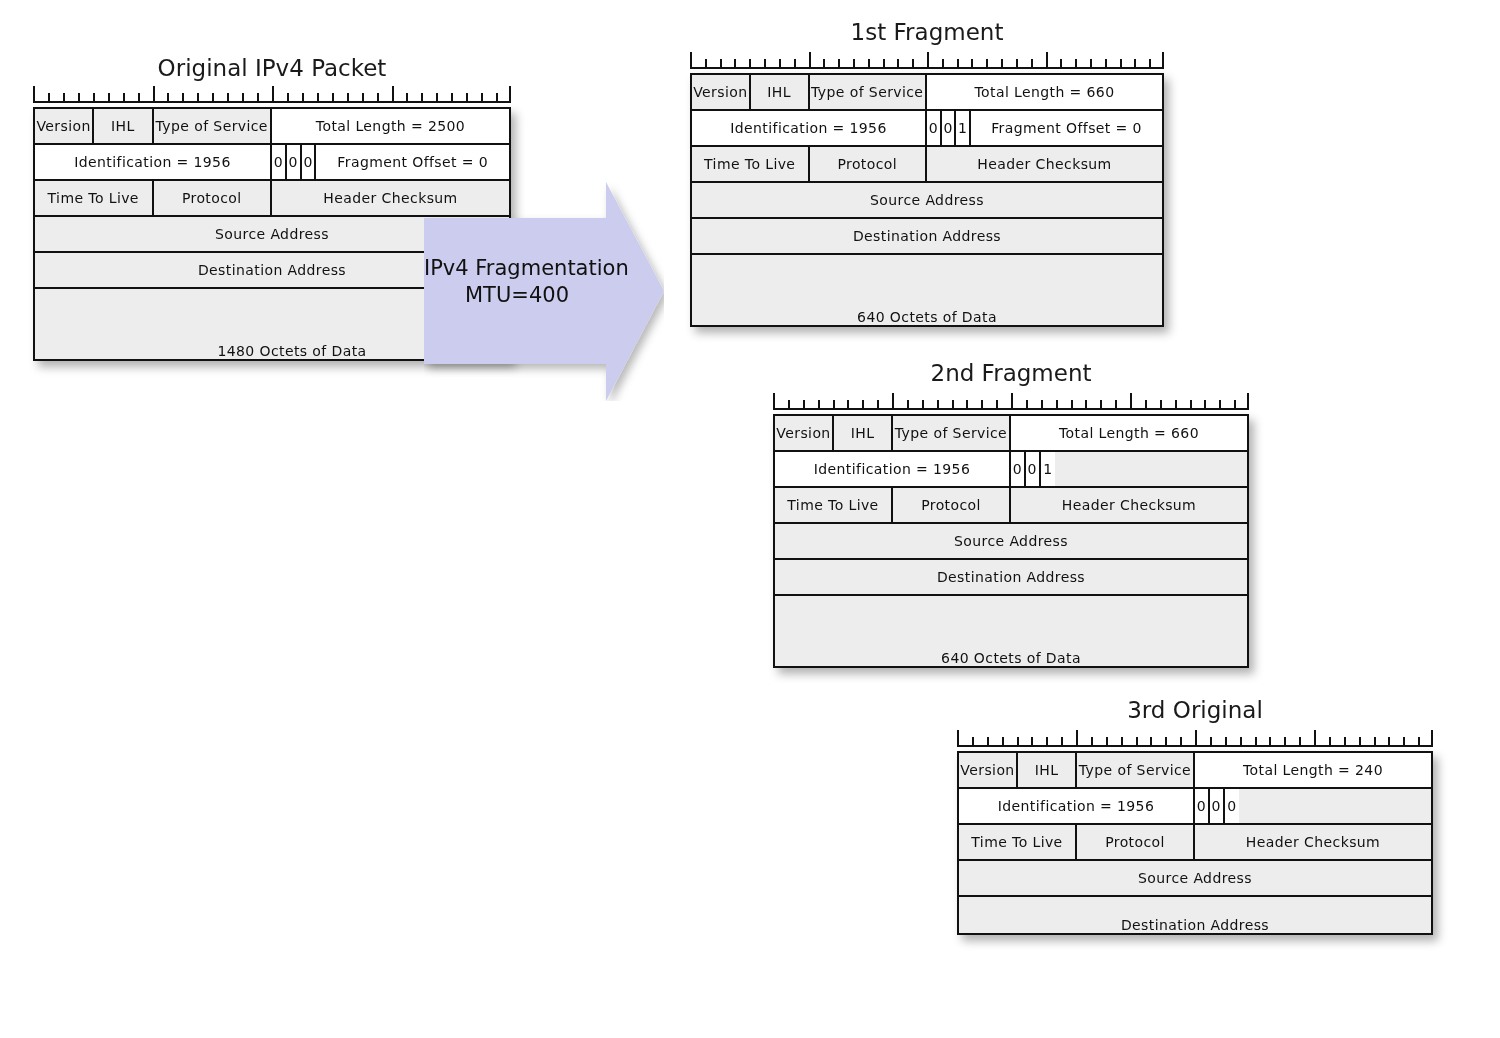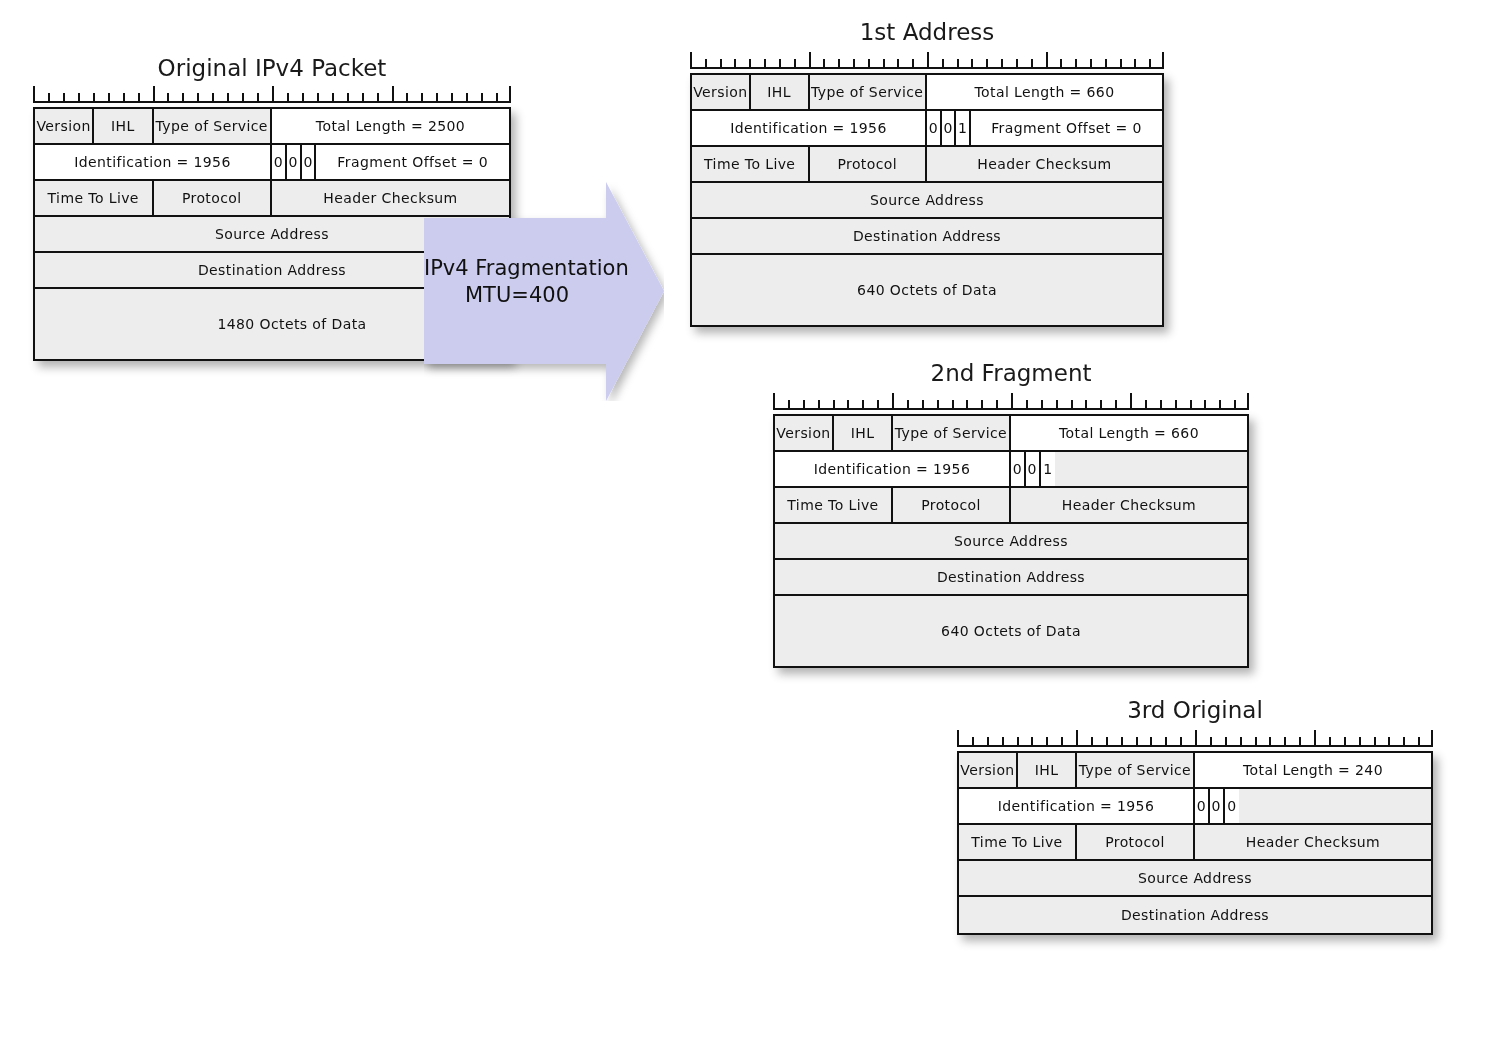--- a/index.html
+++ b/index.html
@@ -52,21 +52,21 @@
     border: 2px solid #111;
     background: #ededed;
     box-shadow: 5px 6px 9px rgba(0,0,0,0.30);
   }
   .prow {
     display: flex;
     box-sizing: border-box;
     border-bottom: 2px solid #111;
     width: 100%;
   }
-  .prow:last-child { border-bottom: none; }
+  .prow:last-child { border-bottom: none; align-items: flex-end; }
 
   .cell {
     box-sizing: border-box;
     border-right: 2px solid #111;
     display: flex;
     align-items: center;
     justify-content: center;
     font-size: 14px;
     color: #111;
     letter-spacing: 0.4px;
@@ -172,21 +172,21 @@
           <feDropShadow dx="4" dy="5" stdDeviation="4" flood-color="#000000" flood-opacity="0.28"></feDropShadow>
         </filter>
       </defs>
       <polygon points="0,36 182,36 182,0 240,109 182,219 182,182 0,182" fill="#ccccee" filter="url(#arrowShadow)"></polygon>
     </svg>
     <div class="arrow-label" style="left:0px; top:73px; width:186px;">IPv4 Fragmentation
 MTU=400</div>
   </div>
 
   <div class="packet" style="left:690px; top:19px; width:474px;">
-    <div class="packet-title" style="top:0px;">1st Address</div>
+    <div class="packet-title" style="top:0px;">1st Fragment</div>
     <div class="ruler" style="left:0px; top:34px; width:474px;">
         <div class="tick major" style="left: 0px;"></div>
         <div class="tick minor" style="left: 14.8125px;"></div>
         <div class="tick minor" style="left: 29.625px;"></div>
         <div class="tick minor" style="left: 44.4375px;"></div>
         <div class="tick minor" style="left: 59.25px;"></div>
         <div class="tick minor" style="left: 74.0625px;"></div>
         <div class="tick minor" style="left: 88.875px;"></div>
         <div class="tick minor" style="left: 103.688px;"></div>
         <div class="tick major" style="left: 118.5px;"></div>

